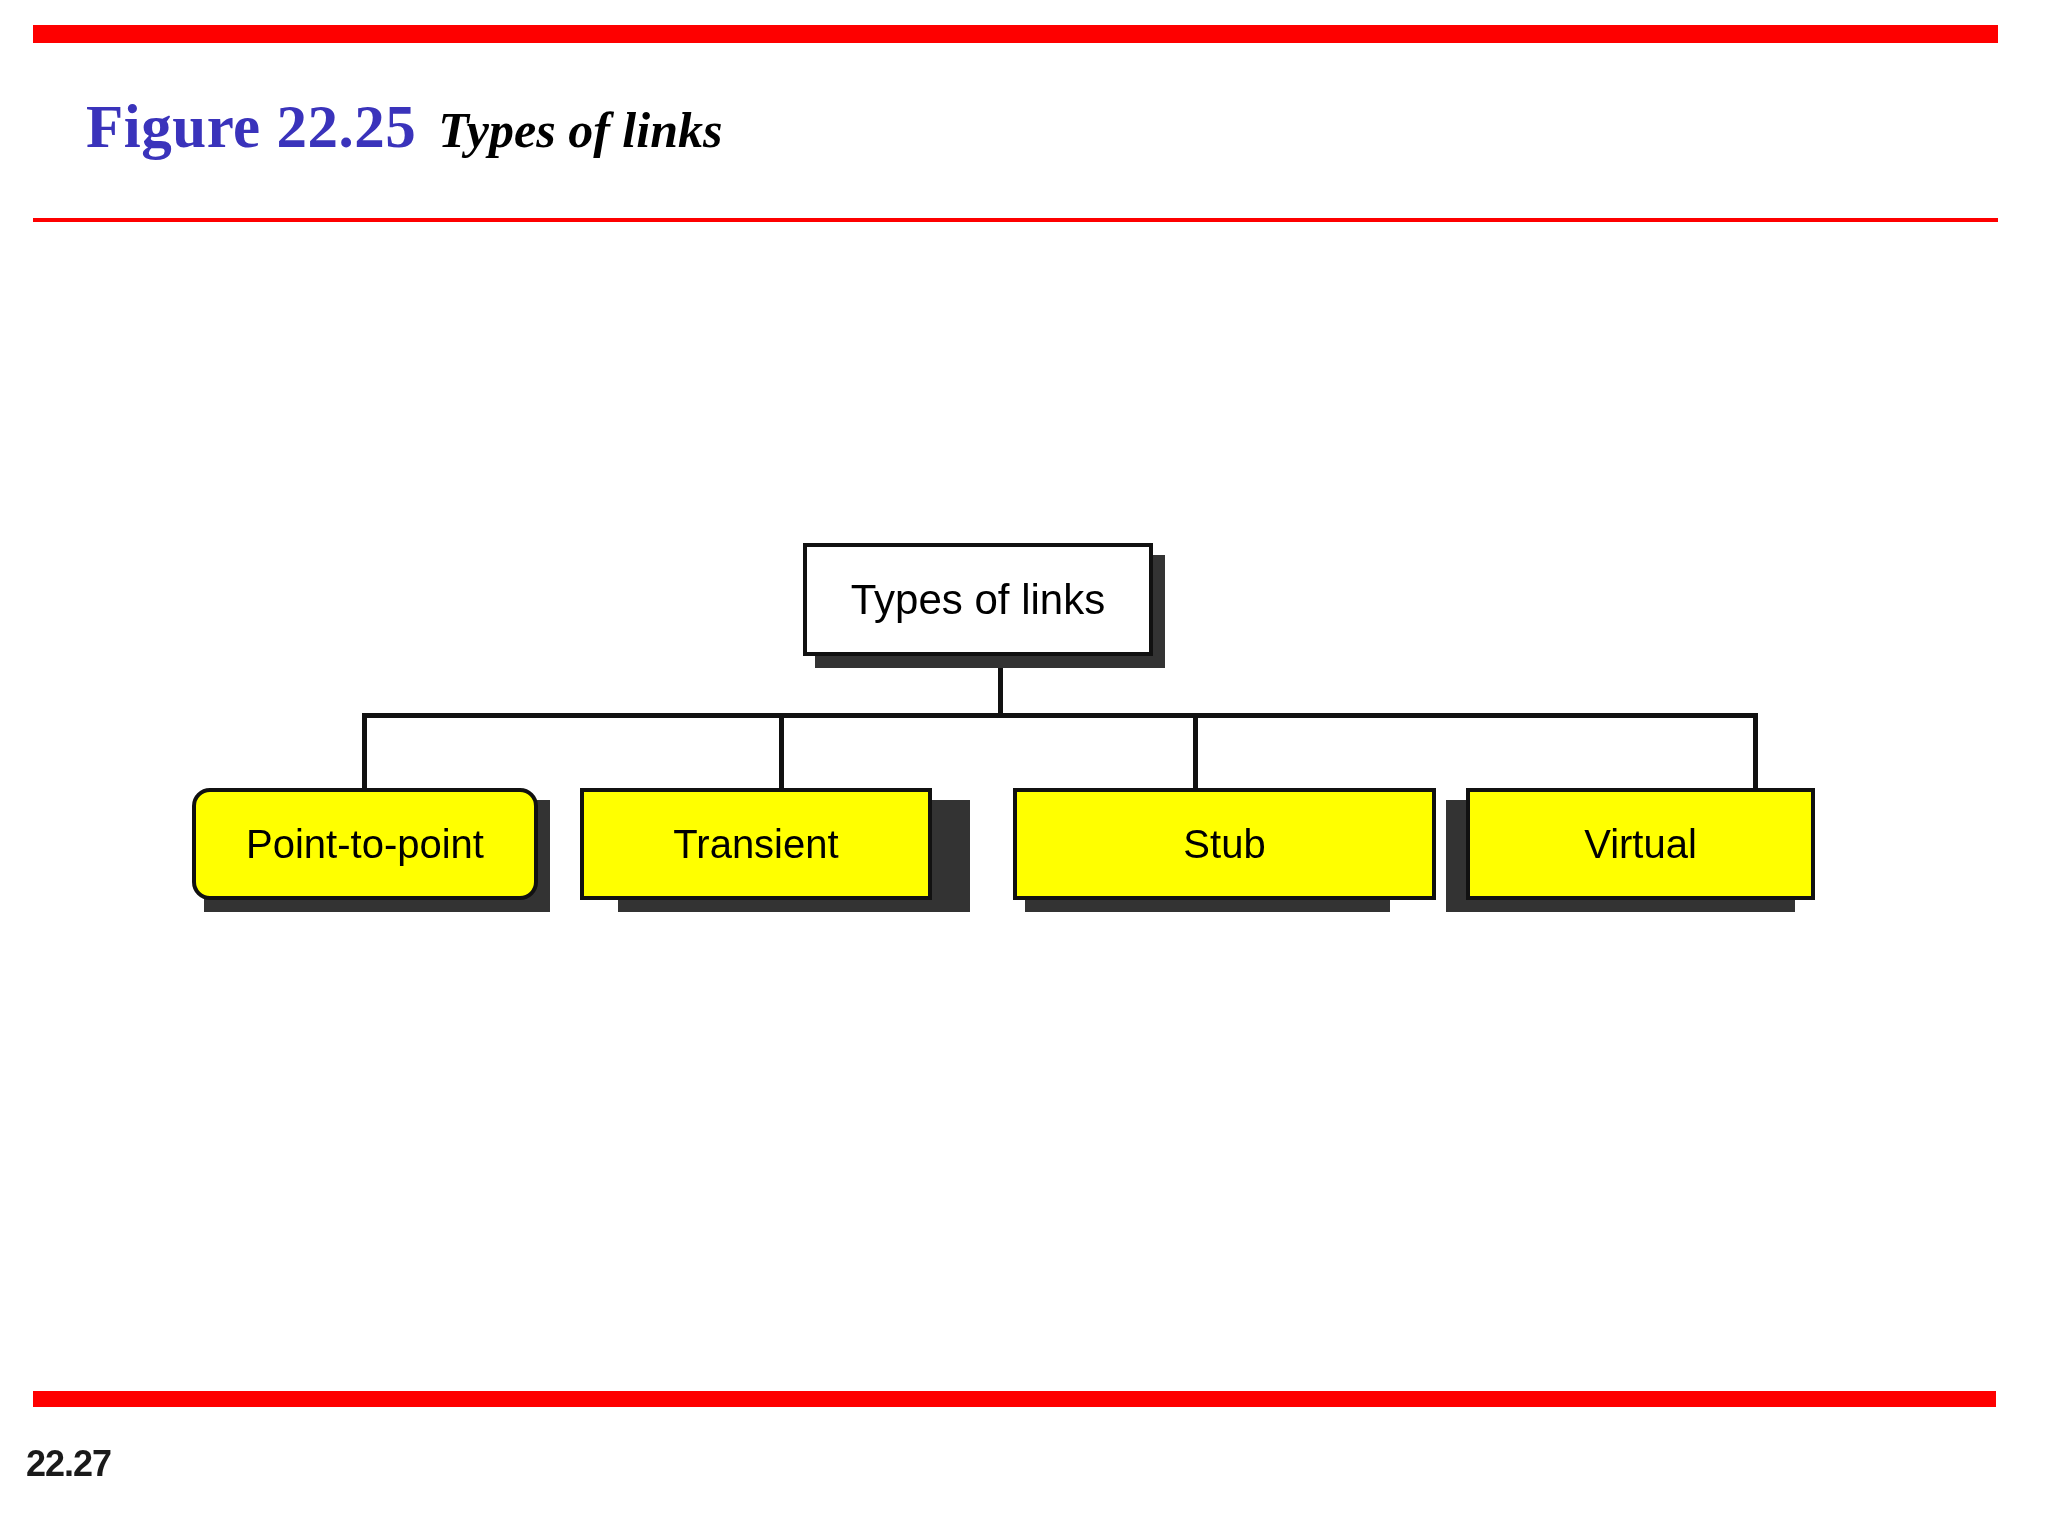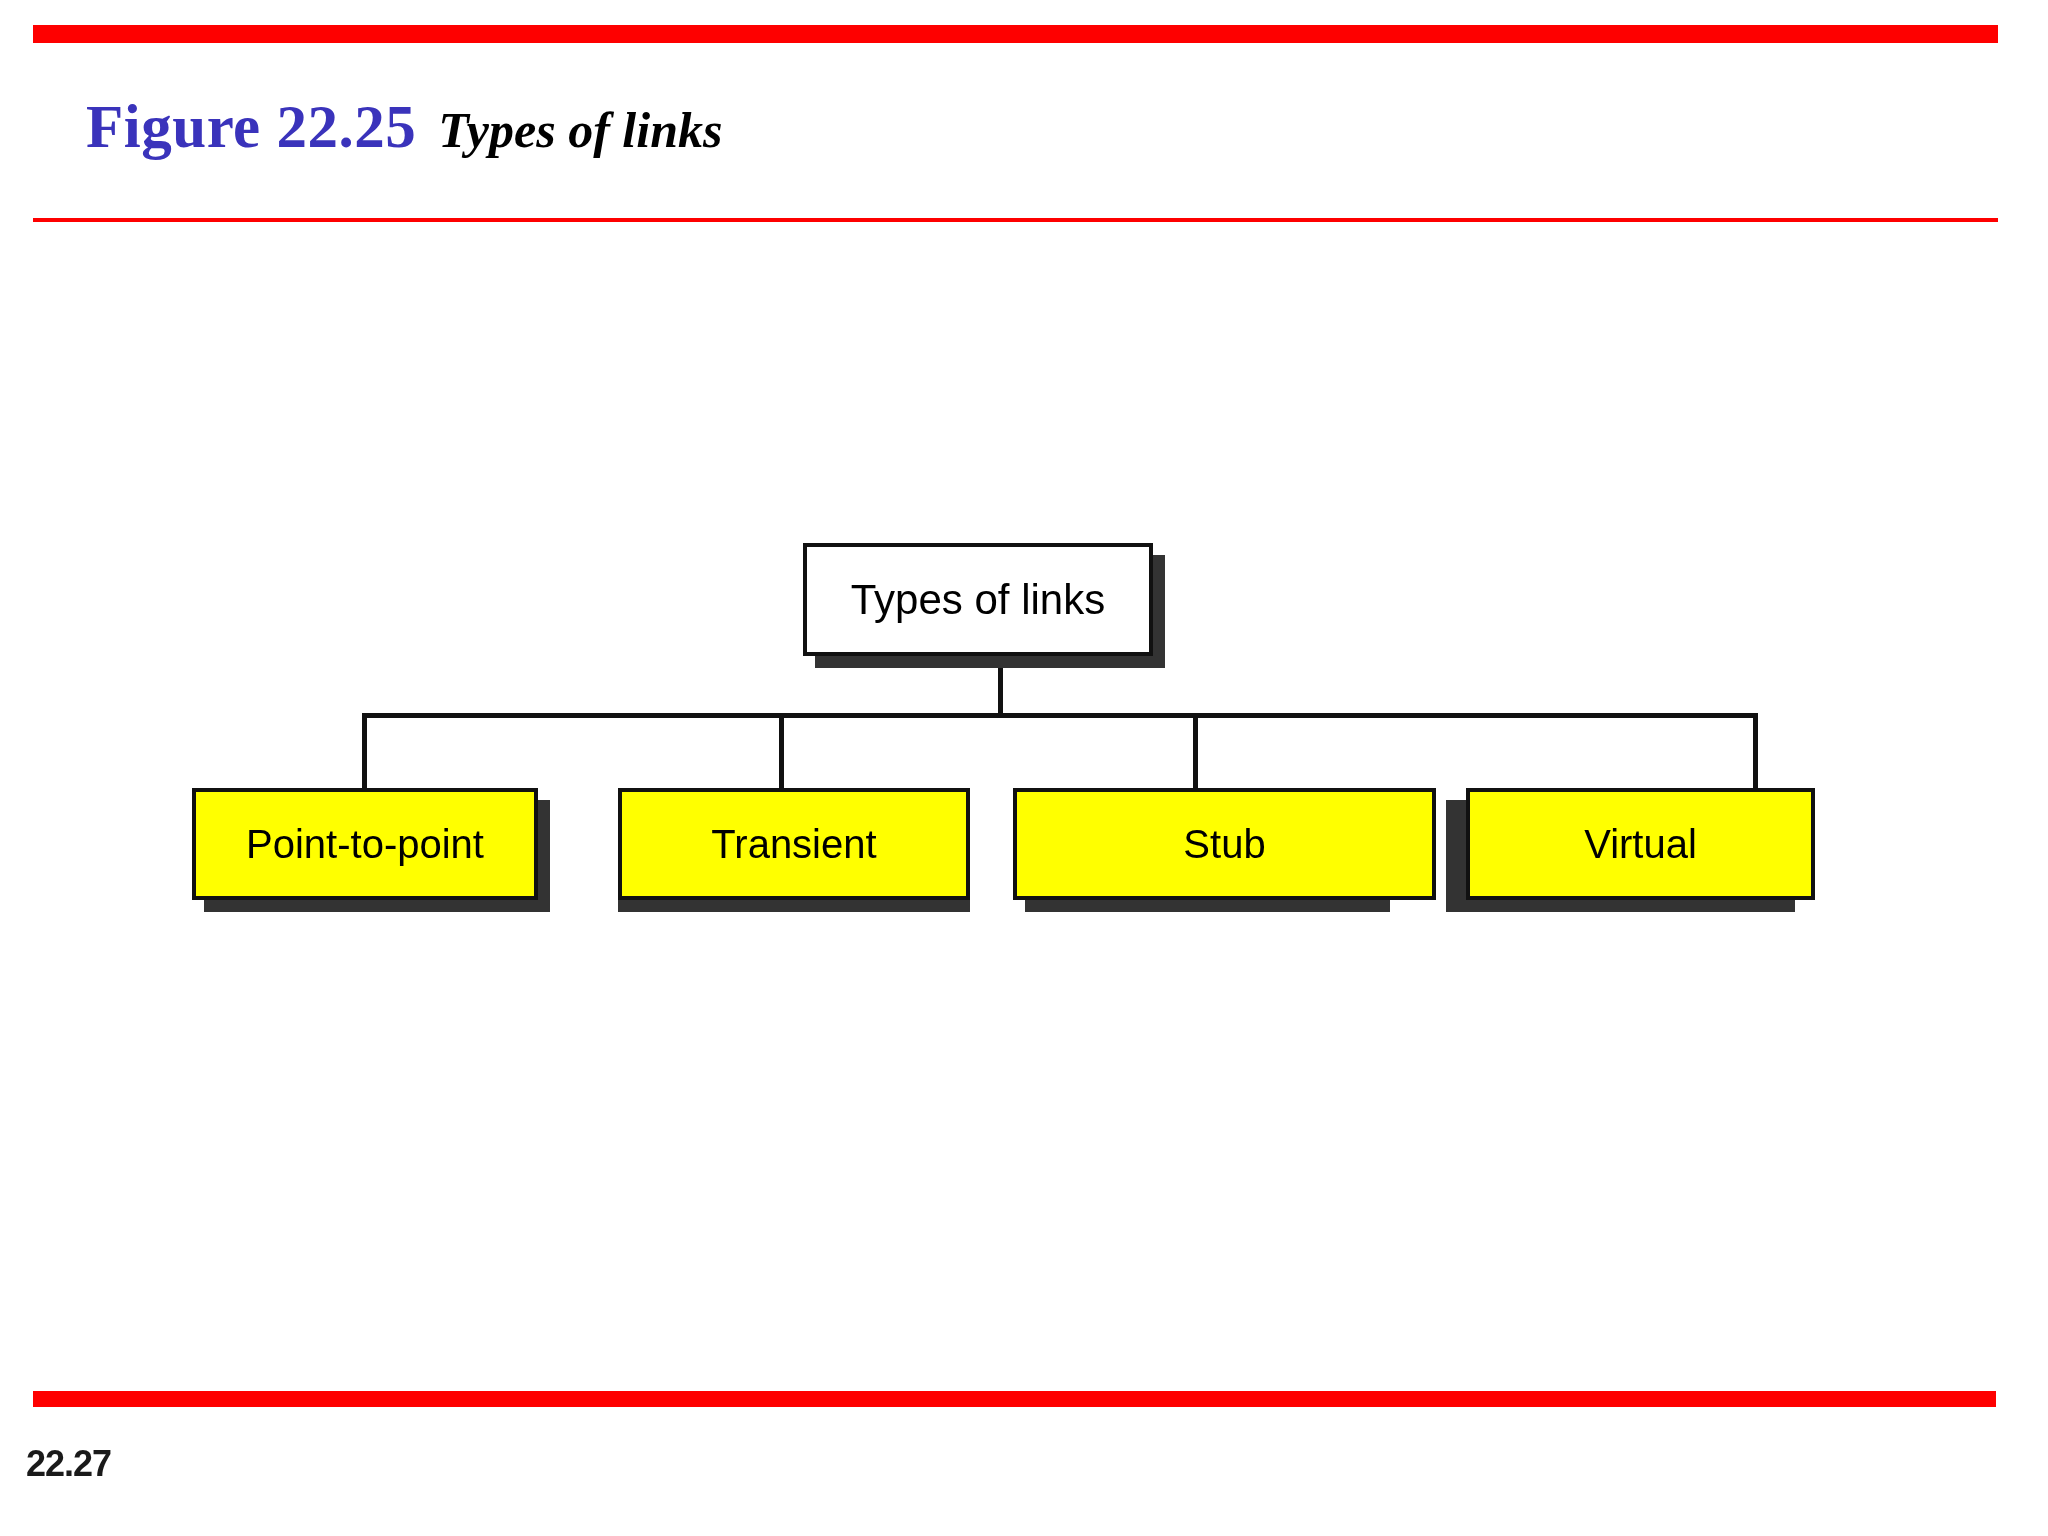--- a/index.html
+++ b/index.html
@@ -128,23 +128,23 @@
     top: 788px;
     height: 112px;
     background: #ffff00;
     font-size: 40px;
   }
   .shadow-child {
     top: 800px;
     height: 112px;
   }
 
-  .c0 { left: 192px; width: 346px; }
+  .c0 { left: 192px; width: 346px; border-radius: 18px; }
   .s0 { left: 204px; width: 346px; }
-  .c1 { left: 618px; width: 352px; text-align: right; }
+  .c1 { left: 580px; width: 352px; text-align: right; }
   .s1 { left: 618px; width: 352px; }
   .c2 { left: 1013px; width: 423px; }
   .s2 { left: 1025px; width: 365px; }
   .c3 { left: 1434px; width: 349px; margin-left: 32px; }
   .s3 { left: 1446px; width: 349px; }
 
   
   .conn {
     position: absolute;
     background: #111111;

